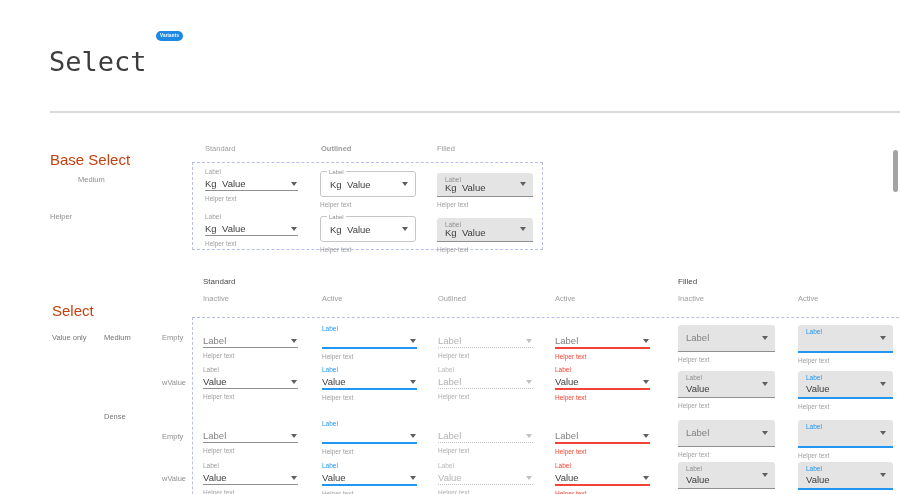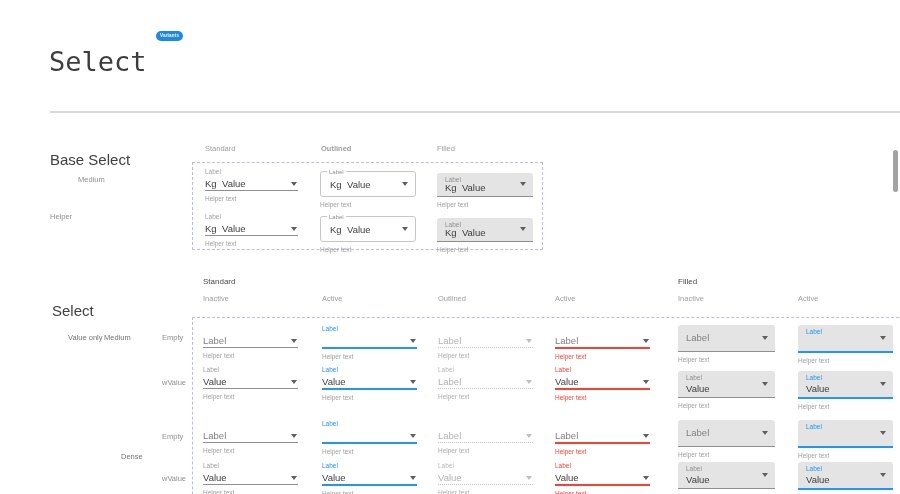--- a/index.html
+++ b/index.html
@@ -10,21 +10,21 @@
   #title{position:absolute;left:49px;top:28px;font-family:"DejaVu Sans Mono",monospace;
          font-size:27px;font-weight:400;color:#3d3d3d;line-height:1.2;}
   #badge{position:absolute;left:156px;top:31px;height:10px;line-height:10px;padding:0 4px;
          border-radius:5px;background:#1E88E5;color:#fff;font-size:4.5px;font-weight:bold;letter-spacing:.2px;}
   #subtitle{position:absolute;left:50px;top:71px;font-family:"DejaVu Sans Mono",monospace;
             font-size:8.5px;color:#7d7d7d;letter-spacing:.2px;}
   #subtitle a{color:#5f5f5f;text-decoration:underline;}
   #divider{position:absolute;left:50px;top:111px;width:850px;height:2px;background:#dadada;}
 
   
-  .h2{position:absolute;font-size:15px;color:#404040;font-weight:400;}
+  .h2{position:absolute;font-size:15px;color:#c2410c;font-weight:400;}
   .colhead{position:absolute;font-size:7.5px;color:#9e9e9e;}
   .grouphead{position:absolute;font-size:8px;color:#4a4a4a;}
   .rowlabel{position:absolute;font-size:7.5px;color:#8f8f8f;}
   .rowgroup{position:absolute;font-size:7.5px;color:#757575;}
 
   .dashed{position:absolute;border:1px dashed #b8bee9;}
 
   
   .cell{position:absolute;}
   .caption{height:9px;line-height:9px;font-size:6.5px;color:#9e9e9e;overflow:hidden;}
@@ -92,25 +92,25 @@
   <span class="grouphead" style="left:203px;top:277px;">Standard</span>
   <span class="grouphead" style="left:678px;top:277px;">Filled</span>
   <span class="colhead" style="left:203px;top:294px;">Inactive</span>
   <span class="colhead" style="left:322px;top:294px;">Active</span>
   <span class="colhead" style="left:438px;top:294px;">Outlined</span>
   <span class="colhead" style="left:555px;top:294px;">Active</span>
   <span class="colhead" style="left:678px;top:294px;">Inactive</span>
   <span class="colhead" style="left:798px;top:294px;">Active</span>
   <div class="dashed" style="left:192px;top:317px;width:800px;height:300px;"></div>
 
-  <span class="rowgroup" style="left:52px;top:333px;margin-left:16px;">Value only</span>
+  <span class="rowgroup" style="left:52px;top:333px;">Value only</span>
   <span class="rowgroup" style="left:104px;top:333px;">Medium</span>
   <span class="rowlabel" style="left:162px;top:333px;">Empty</span>
   <span class="rowlabel" style="left:162px;top:378px;">wValue</span>
-  <span class="rowgroup" style="left:104px;top:452px;margin-left:17px;">Dense</span>
+  <span class="rowgroup" style="left:104px;top:412px;">Dense</span>
   <span class="rowlabel" style="left:162px;top:432px;">Empty</span>
   <span class="rowlabel" style="left:162px;top:474px;">wValue</span>
 
   <div id="scroll-thumb"></div>
 <div class="cell s-inactive" style="left: 205px; top: 167px; width: 93px;">
       <div class="caption">Label</div>
       <div class="vrow">
         <span class="adorn">Kg</span>
         <span class="value after-adorn">Value</span>
         <span class="arrow"></span>

